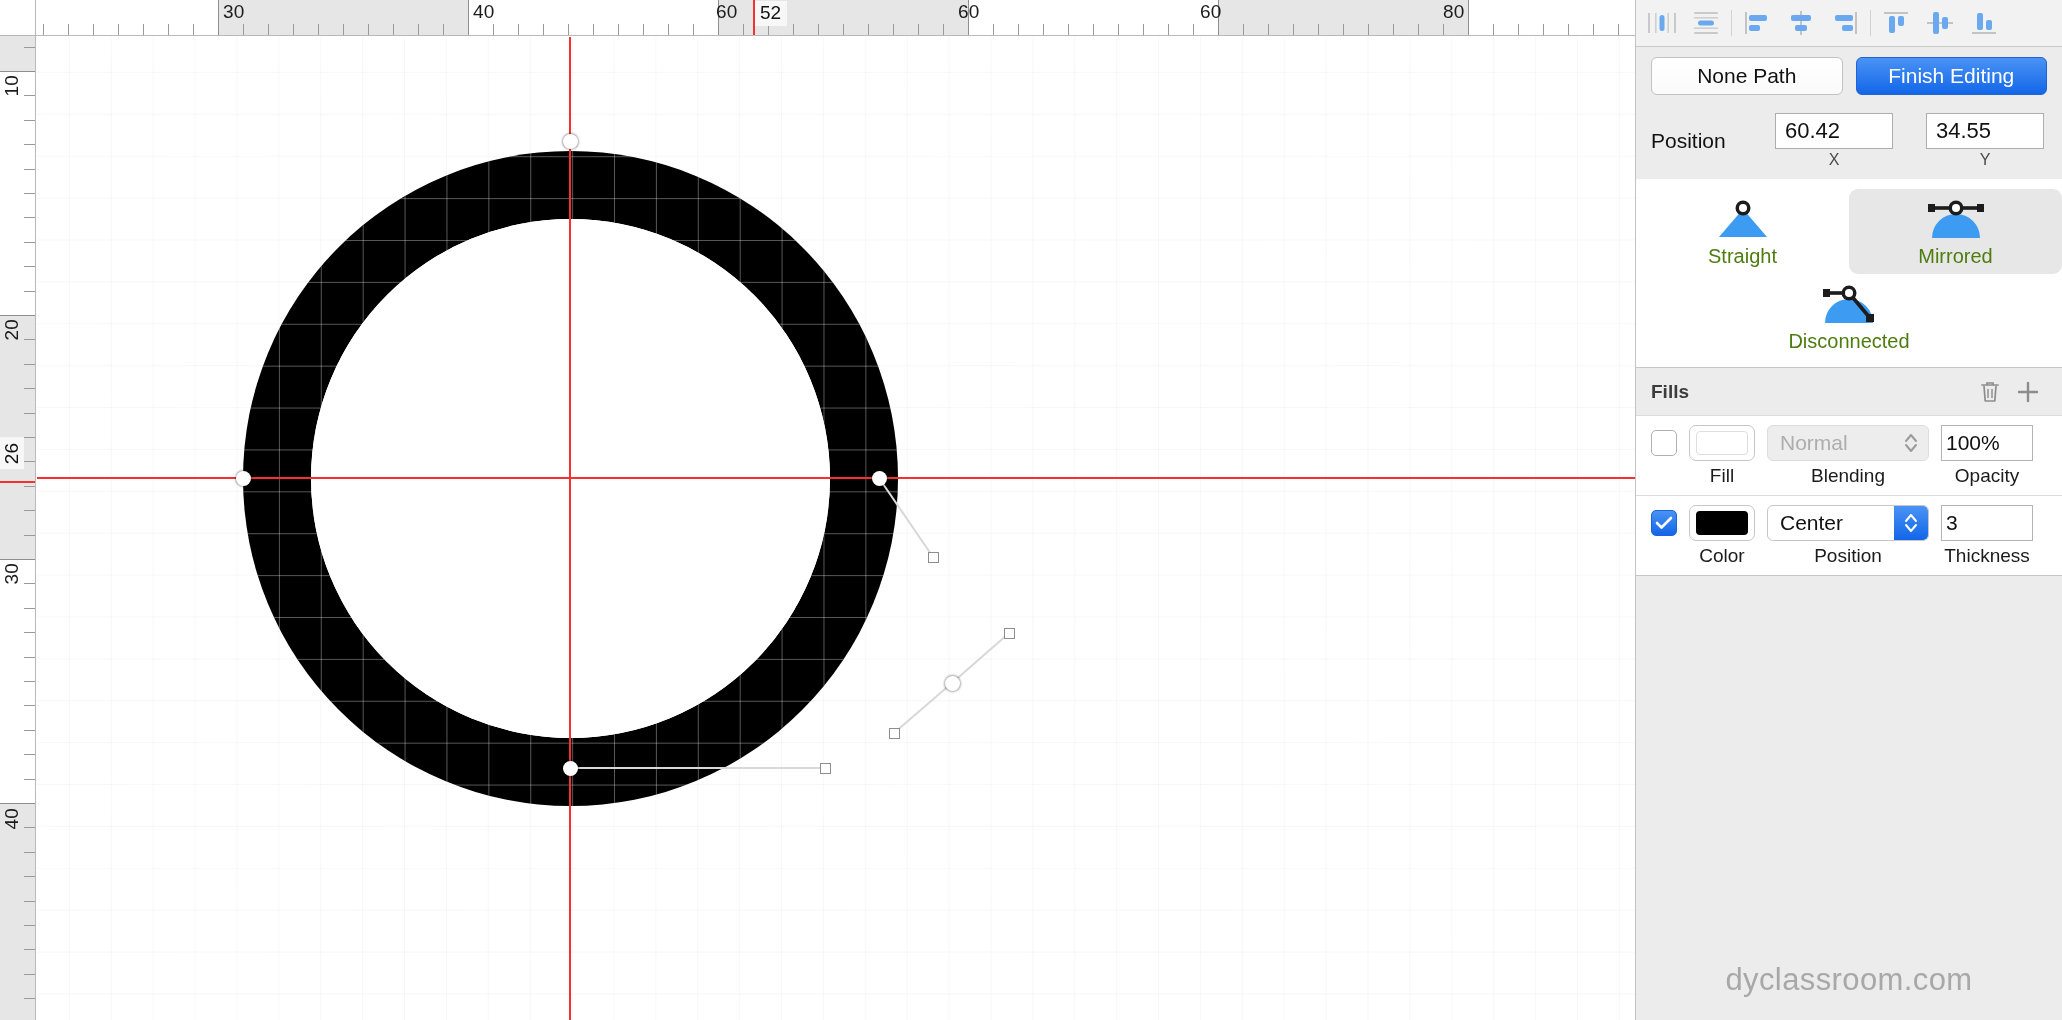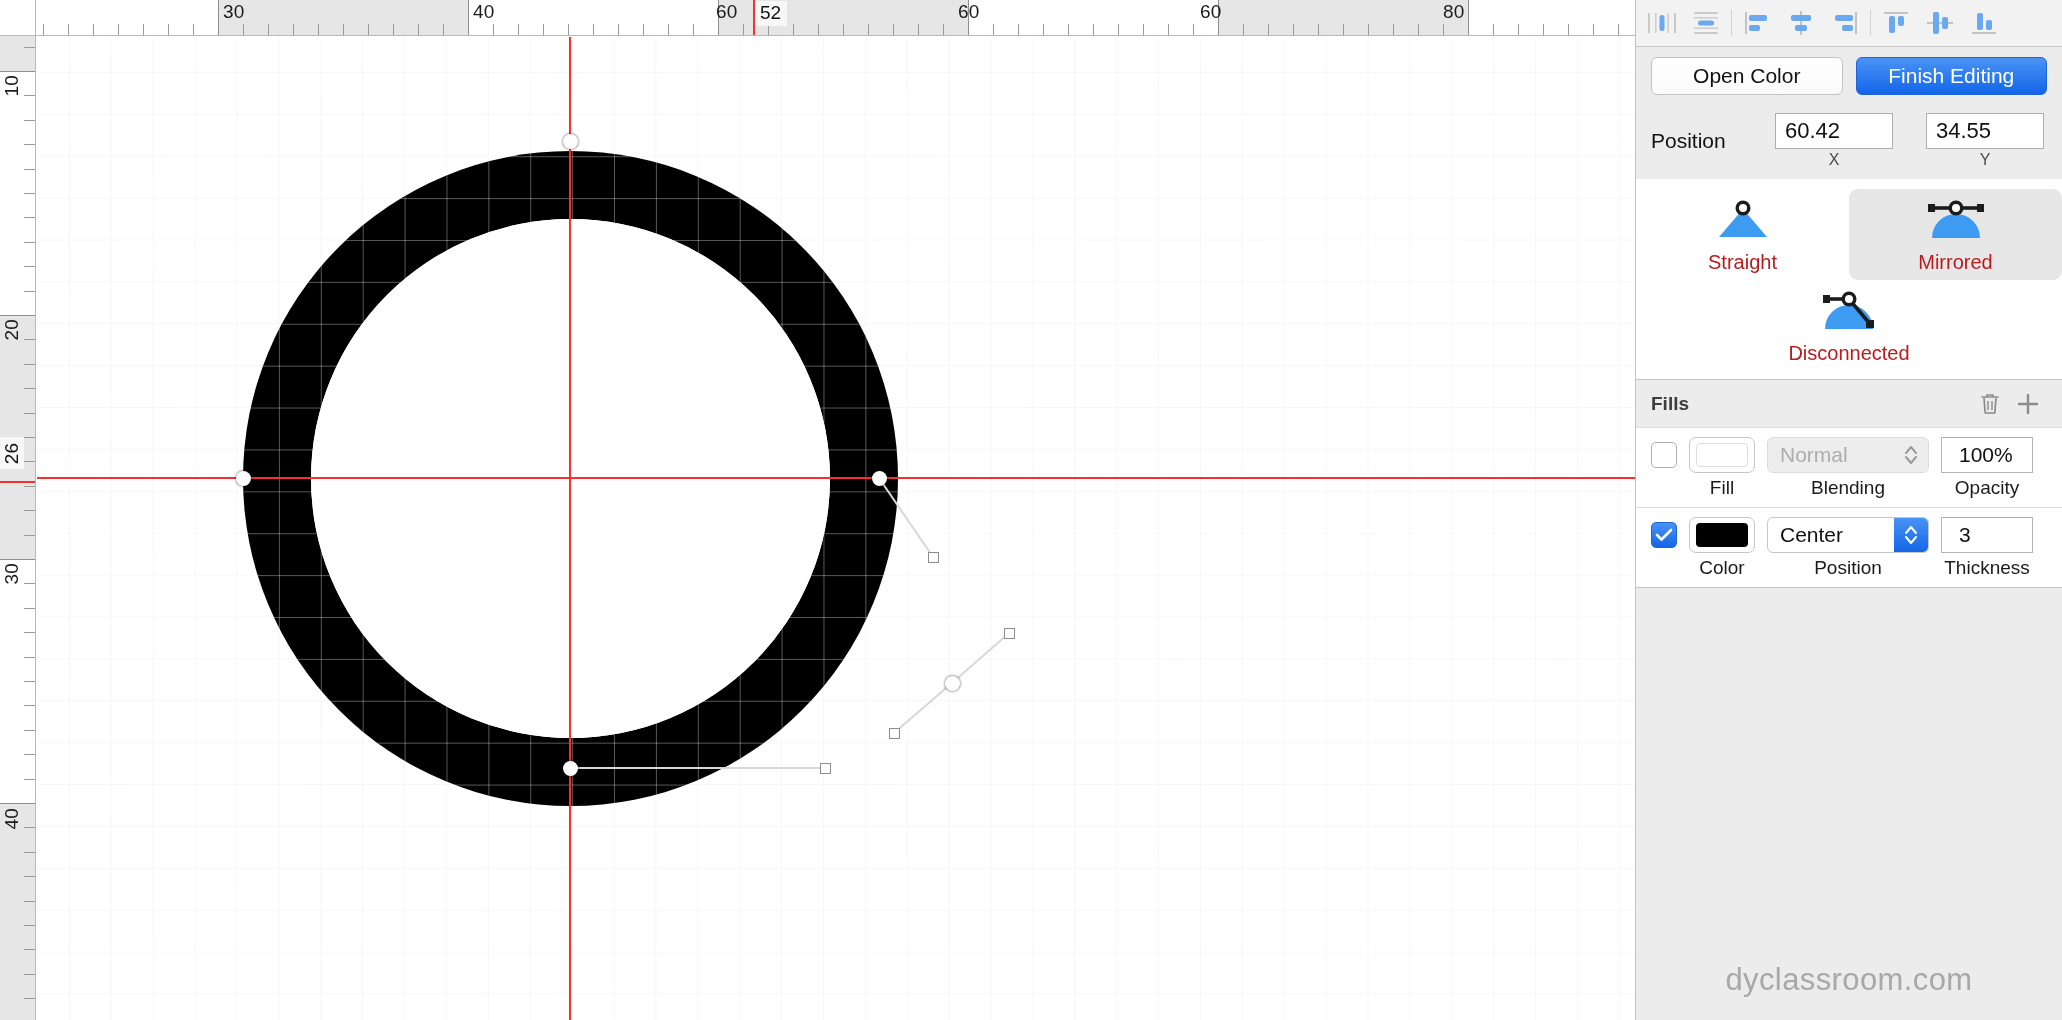--- a/index.html
+++ b/index.html
@@ -201,21 +201,21 @@
   .fieldwrap .sub { font-size: 16px; color: #4a4a4a; margin-top: 2px; }
 
   
   #nodetype-sec { background: #ffffff; padding: 10px 0 8px 0; }
   .nt-row { display: flex; }
   .nt-cell {
     flex: 1; display: flex; flex-direction: column;
     align-items: center; padding: 8px 0 6px 0; border-radius: 9px;
   }
   .nt-cell.selected { background: #e7e7e7; }
-  .nt-label { font-size: 20px; color: #b91c1c; margin-top: 6px; }
+  .nt-label { font-size: 20px; color: #4d7c0f; }
 
   
   #corners-sec {
     background: #ffffff; height: 60px; display: flex; align-items: center;
     padding: 0 15px; border-top: 1px solid #dcdcdc;
   }
   #corners-label { font-size: 21px; color: #111; width: 124px; }
   .slider { flex: 1; height: 24px; position: relative; margin-right: 14px; }
   .slider .track {
     position: absolute; left: 22px; right: 0; top: 10px; height: 5px;
@@ -290,21 +290,21 @@
   .blend.disabled { background: #ededed; border-color: #dcdcdc; }
   .blend .txt { flex: 1; font-size: 21px; padding-left: 12px; color: #111; }
   .blend.disabled .txt { color: #adadad; }
   .blend .step {
     width: 34px; height: 100%; display: flex; align-items: center; justify-content: center;
     background: linear-gradient(#4a93f5,#1266e8);
   }
   .blend.disabled .step { background: #ededed; }
   .opac {
     width: 92px; height: 36px; border: 1px solid #b4b4b4; background: #ffffff;
-    font-size: 21px; color: #111; display: flex; align-items: center; padding-left: 17px;
+    font-size: 21px; color: #111; display: flex; align-items: center; padding-left: 4px;
   }
 
   #filler { flex: 1; background: #ececec; border-top: 1px solid #c6c6c6; }
   #watermark {
     height: 80px; display: flex; align-items: center; justify-content: center;
     font-size: 31px; color: #a8a8a8; background: #ececec;
     letter-spacing: .4px; font-weight: 300;
   }
 </style>
 </head>
@@ -532,21 +532,21 @@
       <div class="albtn">
         <svg width="30" height="26" viewBox="0 0 30 26">
           <rect x="3" y="22" width="24" height="2" fill="#c3c3c3"></rect>
           <rect x="8" y="3" width="6" height="17" rx="2" fill="#6aa9f0"></rect>
           <rect x="17" y="10" width="6" height="10" rx="2" fill="#6aa9f0"></rect>
         </svg>
       </div>
     </div>
 
     <div id="action-row">
-      <div class="btn">Open Color</div>
+      <div class="btn">None Path</div>
       <div class="btn primary">Finish Editing</div>
     </div>
 
     <div id="position-sec">
       <div id="position-row">
         <div id="position-label">Position</div>
         <div class="fieldwrap" style="width:118px;">
           <div class="numfield" style="width:118px;">60.42</div>
           <div class="sub">X</div>
         </div>

